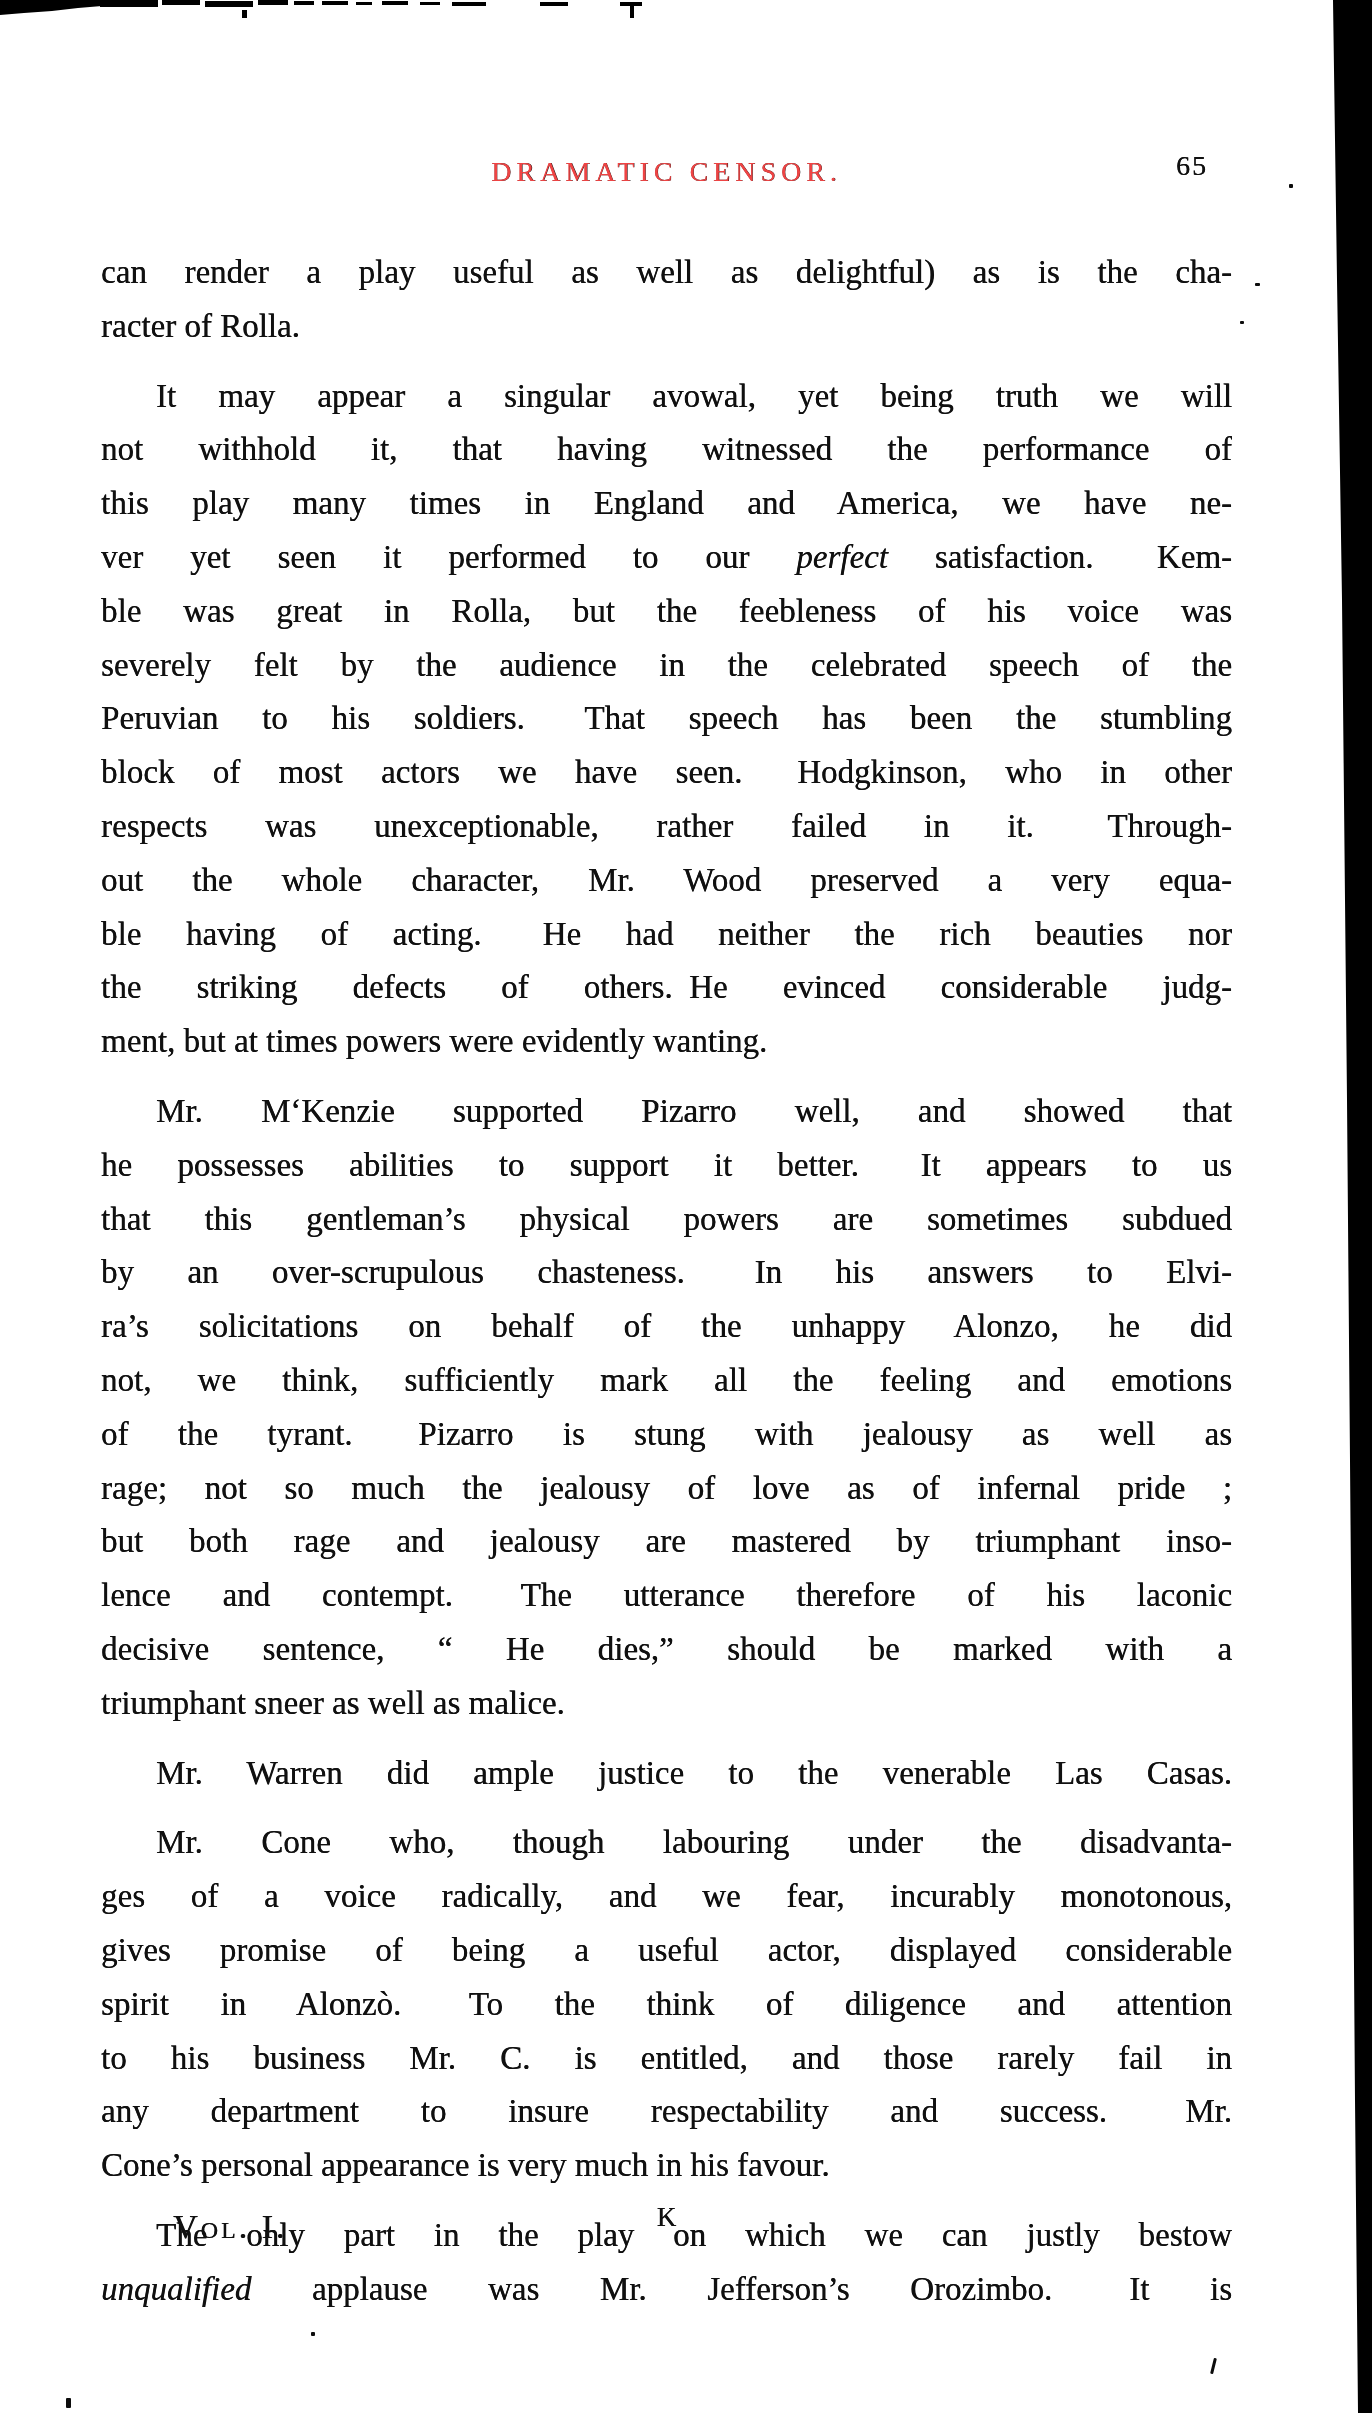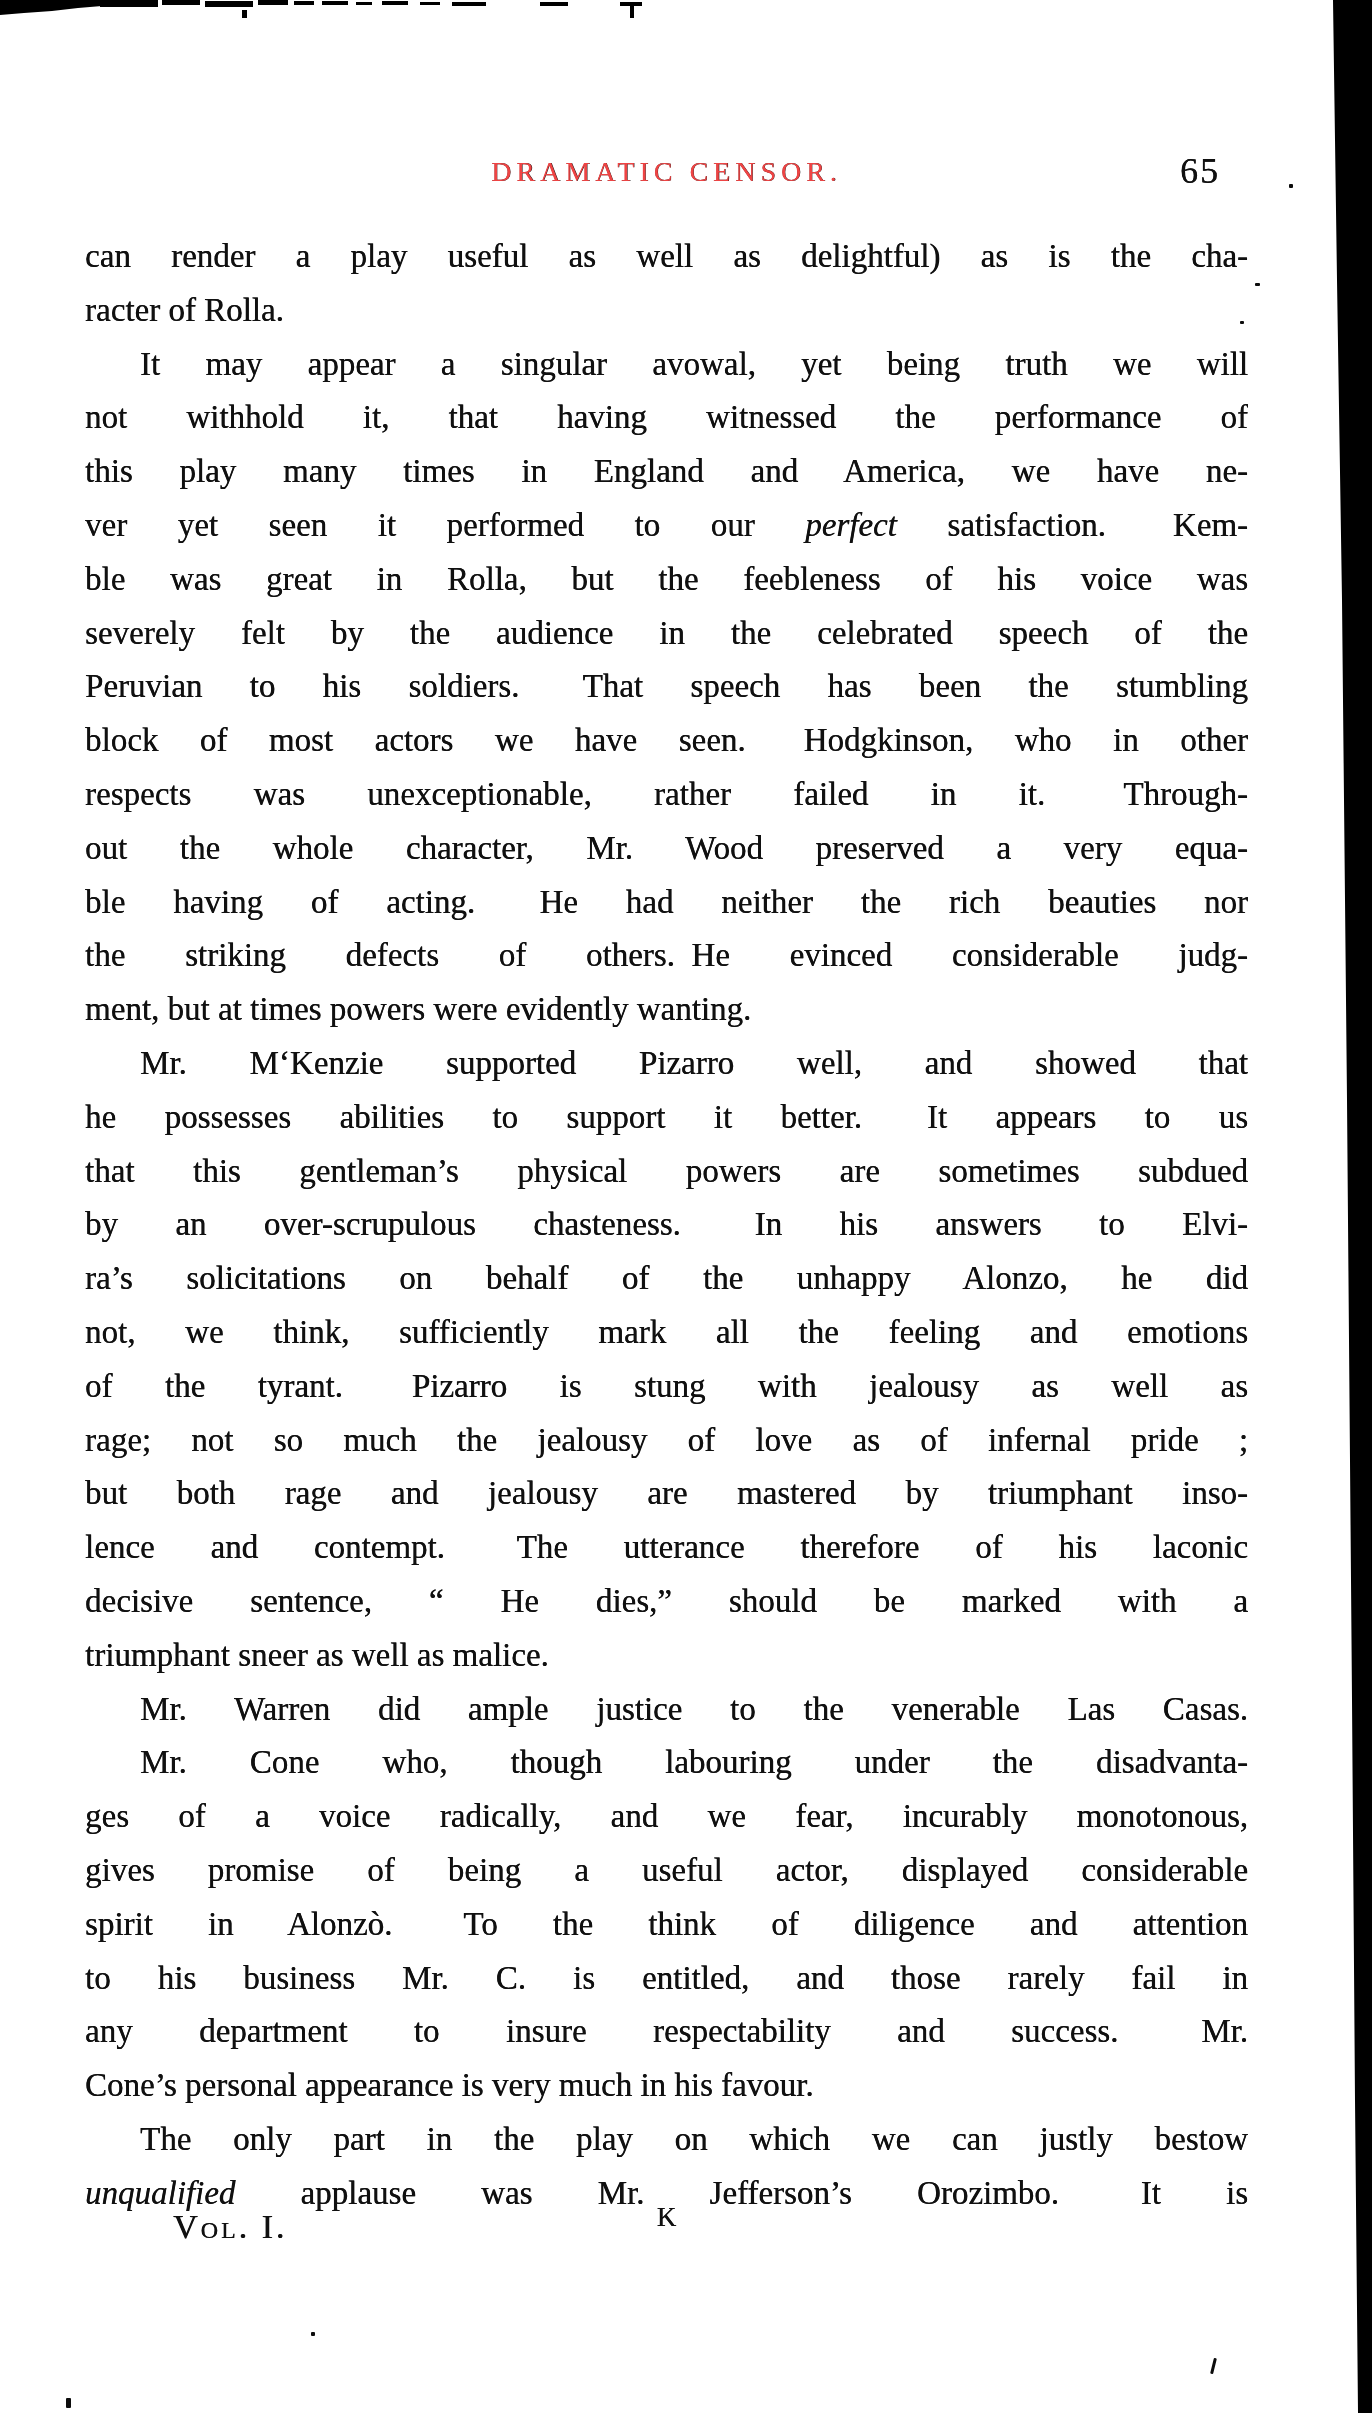--- a/index.html
+++ b/index.html
@@ -19,31 +19,31 @@
   
   .header{position:absolute;left:85px;top:150px;width:1163px;height:60px;}
   .running-title{
     text-align:center;
     font-size:28px;letter-spacing:5px;
     padding-top:6px;
     color:#ef4444;
     text-shadow:0.4px 0.4px 0 #121212;
   }
   .page-number{
-    position:absolute;right:28px;top:0;
-    font-size:36px;letter-spacing:2px;
+    position:absolute;right:40px;top:0;
+    font-size:28px;letter-spacing:2px;
     text-shadow:0.3px 0.3px 0 #121212;
   }
   
   .text-body{
     position:absolute;left:85px;top:230px;width:1163px;
     font-size:33px;line-height:53.8px;
     text-shadow:0.35px 0.35px 0 #141414;
   }
-  .paragraph{margin:0;}
+  .paragraph{margin:16px;}
   .line{
     text-align:justify;text-align-last:left;
     overflow:hidden;white-space:nowrap;
   }
   .line.j{white-space:normal;text-align-last:justify;}
   .line.ind{text-indent:55px;}
   .it{font-style:italic;}
   
   .footer{position:absolute;left:85px;top:2196px;width:1163px;height:60px;}
   .volume-label{

